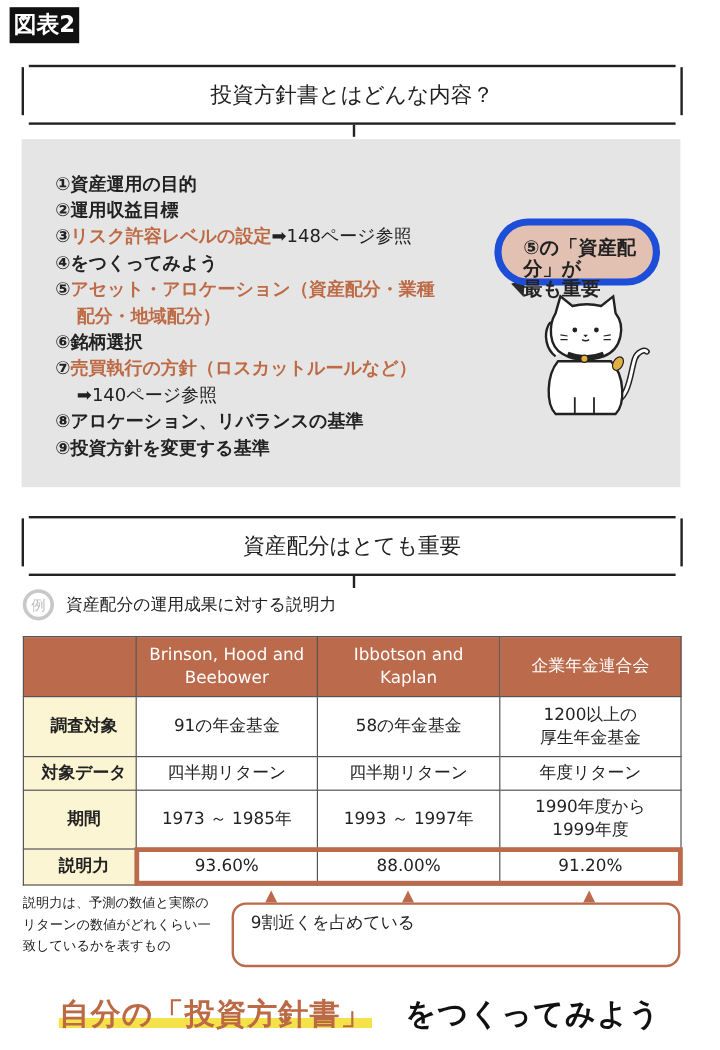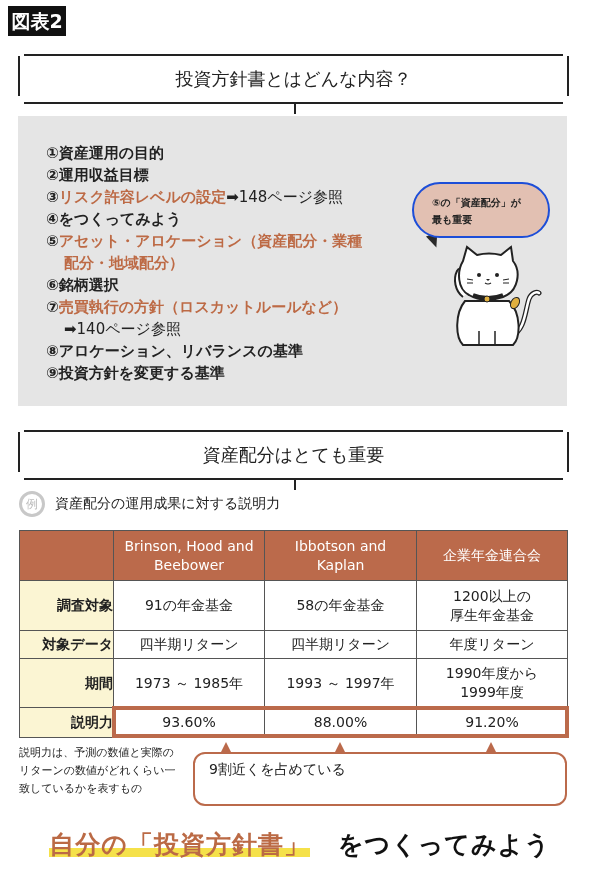--- a/index.html
+++ b/index.html
@@ -36,22 +36,22 @@
     position: absolute; left: 18px; top: 116px; width: 549px; height: 290px;
     background: #e5e5e5;
   }
   .list { position: absolute; left: 28px; top: 26px; font-size: 15px; line-height: 22px; font-weight: bold; color: #222; }
   .list .item { white-space: nowrap; }
   .list .accent { color: #bd6a45; }
   .list .indent { padding-left: 18px; }
 
   .bubble {
     position: absolute; left: 394px; top: 66px; width: 138px; height: 56px;
-    background: #e2c0b2; border: 2px solid #1d4ed8; border-radius: 28px;
-    font-size: 10px; line-height: 17px; font-weight: bold; color: #222;
+    background: #e2c0b2; border: 6px solid #1d4ed8; border-radius: 28px;
+    font-size: 16px; line-height: 17px; font-weight: bold; color: #222;
     padding: 10px 0 4px 18px;
   }
   .bubble-tail {
     position: absolute; left: 410px; top: 118px; width: 0; height: 0;
     border-left: 6px solid transparent; border-right: 6px solid transparent;
     border-top: 14px solid #2a2a2a; transform: rotate(-20deg);
   }
   .cat { position: absolute; left: 415px; top: 125px; width: 110px; height: 110px; }
 
   .example-row { position: absolute; left: 19px; top: 490px; height: 28px; display: flex; align-items: center; }
@@ -60,21 +60,21 @@
     color: #bcbcbc; font-size: 12px; display: flex; align-items: center; justify-content: center;
   }
   .ex-text { margin-left: 10px; font-size: 14px; color: #222; }
 
   table.data {
     position: absolute; left: 19px; top: 530px; width: 548px;
     border-collapse: collapse; font-size: 14px; table-layout: fixed;
   }
   table.data th, table.data td { border: 1px solid #555; text-align: center; vertical-align: middle; }
   table.data th { background: #bb6a4b; color: #fff; font-weight: normal; font-size: 14px; line-height: 19px; height: 50px; }
-  table.data td.rowhead { background: #fbf5d3; text-align: right; padding-left: 7px; font-weight: bold; color: #222; }
+  table.data td.rowhead { background: #fbf5d3; text-align: center; padding-left: 7px; font-weight: bold; color: #222; }
   table.data td { background: #fff; color: #222; line-height: 19px; }
   table.data col.c0 { width: 94px; }
   table.data col.c1 { width: 151px; }
   table.data col.c2 { width: 152px; }
   table.data col.c3 { width: 151px; }
   tr.r1 td { height: 50px; }
   tr.r2 td { height: 28px; }
   tr.r3 td { height: 49px; }
   tr.r4 td { height: 30px; }
 

